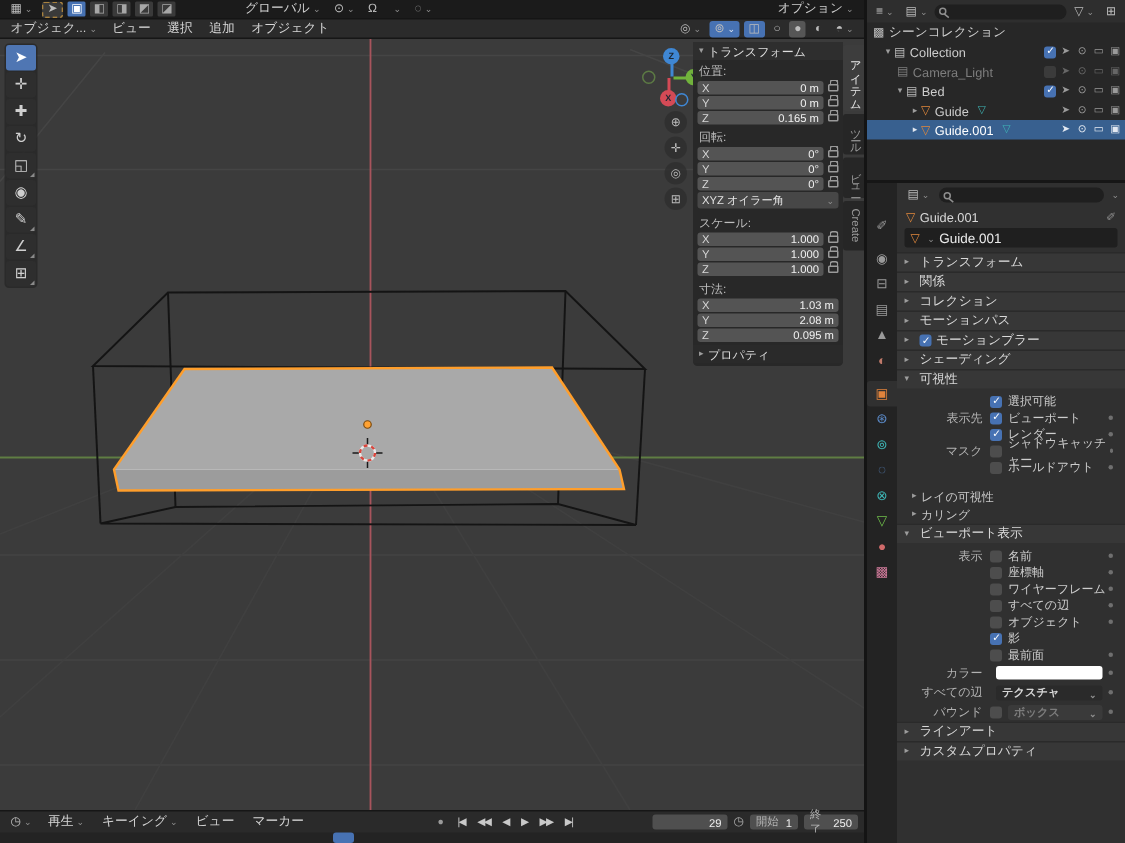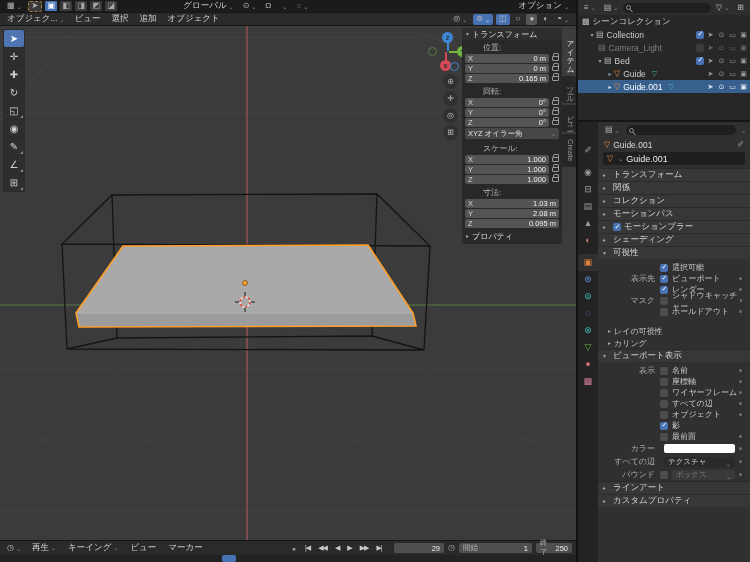--- a/index.html
+++ b/index.html
@@ -35,21 +35,21 @@
   
   #gizmo{position:absolute;left:428px;top:6px;width:40px;height:40px;}
   .ax-line{position:absolute;left:19px;top:19px;width:2px;background:#777;}
   .ball{position:absolute;width:11px;height:11px;border-radius:50%;display:flex;align-items:center;justify-content:center;font-size:6px;color:#1c2733;font-weight:bold;}
   .ball.hollow{background:transparent;border:1.5px solid;width:9px;height:9px;}
   
   .navb{position:absolute;left:443px;width:15px;height:15px;border-radius:50%;background:rgba(46,46,46,.75);color:#bdbdbd;display:flex;align-items:center;justify-content:center;font-size:8px;}
   
   #npanel{position:absolute;right:14px;top:2px;width:100px;background:rgba(40,40,40,.96);border-radius:0 0 3px 3px;padding-bottom:2px;}
   .np-h{height:12px;display:flex;align-items:center;gap:3px;padding:0 4px;background:#2e2e2e;color:#dedede;font-size:8px;}
-  .np-lab{padding:2px 21px 1px;color:#bdbdbd;font-size:8px;}
+  .np-lab{padding:2px 4px 1px;color:#bdbdbd;font-size:8px;}
   .f-row{display:flex;align-items:center;gap:2px;padding:0 3px;margin-bottom:1px;}
   .field{flex:1;height:9px;background:#545454;border-radius:2px;display:flex;align-items:center;padding:0 3px;}
   .field .ax{color:#d8d8d8;font-size:7.5px;}
   .field .val{margin-left:auto;color:#f0f0f0;font-size:7.5px;}
   .lock{position:relative;width:7px;height:5px;border:1px solid #9a9a9a;border-radius:1px;margin-left:1px;}
   .lock::before{content:"";position:absolute;left:0px;top:-4px;width:4px;height:3px;border:1px solid #9a9a9a;border-bottom:none;border-radius:2px 2px 0 0;}
   .np-dd{margin:1px 3px 2px;height:11px;background:#474747;border-radius:2px;display:flex;align-items:center;padding:0 3px;color:#e3e3e3;font-size:7.5px;}
   
   #ntabs{position:absolute;right:0;top:4px;width:14px;display:flex;flex-direction:column;gap:2px;}
   .vtab{writing-mode:vertical-rl;background:#262626;color:#9a9a9a;font-size:7.5px;padding:5px 1px;border-radius:2px 0 0 2px;text-align:center;}
@@ -96,21 +96,21 @@
   #objname{margin:1px 5px 3px;height:13px;background:#1f1f1f;border-radius:2px;display:flex;align-items:center;gap:3px;padding:0 4px;color:#ececec;}
   .panel-h{display:flex;align-items:center;gap:3px;height:13px;padding:0 5px;background:#373737;border-top:1px solid #2a2a2a;color:#d9d9d9;font-size:8.5px;}
   .panel-h .tri{font-size:6px;color:#9d9d9d;width:7px;}
   .p-row{display:flex;align-items:center;height:11px;padding:0 8px 0 0;}
   .p-lab{width:62px;text-align:right;color:#b2b2b2;font-size:8px;padding-right:5px;flex:none;}
   .p-txt{color:#cdcdcd;font-size:8px;margin-left:4px;}
   .p-dot{margin-left:auto;width:3px;height:3px;border-radius:50%;background:#6f6f6f;}
   .sub-h{display:flex;align-items:center;gap:3px;height:12px;padding:0 10px;color:#c9c9c9;font-size:8px;}
   .sub-h .tri{font-size:6px;color:#9d9d9d;}
   .swatch{flex:1;height:9px;background:#ffffff;border-radius:2px;margin-left:4px;}
-  .pdd{flex:1;height:10px;background:#2a2a2a;border-radius:2px;display:flex;align-items:flex-end;padding:0 4px;color:#d6d6d6;font-size:7.5px;margin-left:4px;}
+  .pdd{flex:1;height:10px;background:#2a2a2a;border-radius:2px;display:flex;align-items:flex-end;padding:0 4px;color:#d6d6d6;font-size:7.5px;margin-left:4px;font-weight:bold;}
   .pdd.dis{background:#3a3a3a;color:#7c7c7c;}
   .pdd .chev{margin-left:auto;}
 </style>
 </head>
 <body>
 
 <div id="root">
 
   <div id="left-col">
 
@@ -130,21 +130,21 @@
         </span>
       <span class="sq">
           <span class="glyph">◨</span>
         </span>
       <span class="sq">
           <span class="glyph">◩</span>
         </span>
       <span class="sq">
           <span class="glyph">◪</span>
         </span>
-      <span class="hbtn" style="margin-left:60px">
+      <span class="hbtn" style="margin-left:40px">
           <span>グローバル</span>
           <span class="chev">⌄</span>
         </span>
       <span class="hbtn">
           <span class="glyph">⊙</span>
           <span class="chev">⌄</span>
         </span>
       <span class="hbtn">
           <span class="glyph">Ω</span>
         </span>
@@ -437,21 +437,21 @@
         <span class="pb">|◀</span>
         <span class="pb">◀◀</span>
         <span class="pb">◀</span>
         <span class="pb">▶</span>
         <span class="pb">▶▶</span>
         <span class="pb">▶|</span>
         <span class="tl-field mlauto" style="width:50px;justify-content:flex-end">
             <span>29</span>
           </span>
         <span class="glyph" style="font-size:8px;color:#a8a8a8">◷</span>
-        <span class="tl-field" style="width:73px">
+        <span class="tl-field" style="width:32px">
             <span class="lab">開始</span>
             <span style="margin-left:auto">1</span>
           </span>
         <span class="tl-field" style="width:36px">
             <span class="lab">終了</span>
             <span style="margin-left:auto">250</span>
           </span>
       </div>
       <div id="tl-ruler">
         <div id="playhead"></div>

